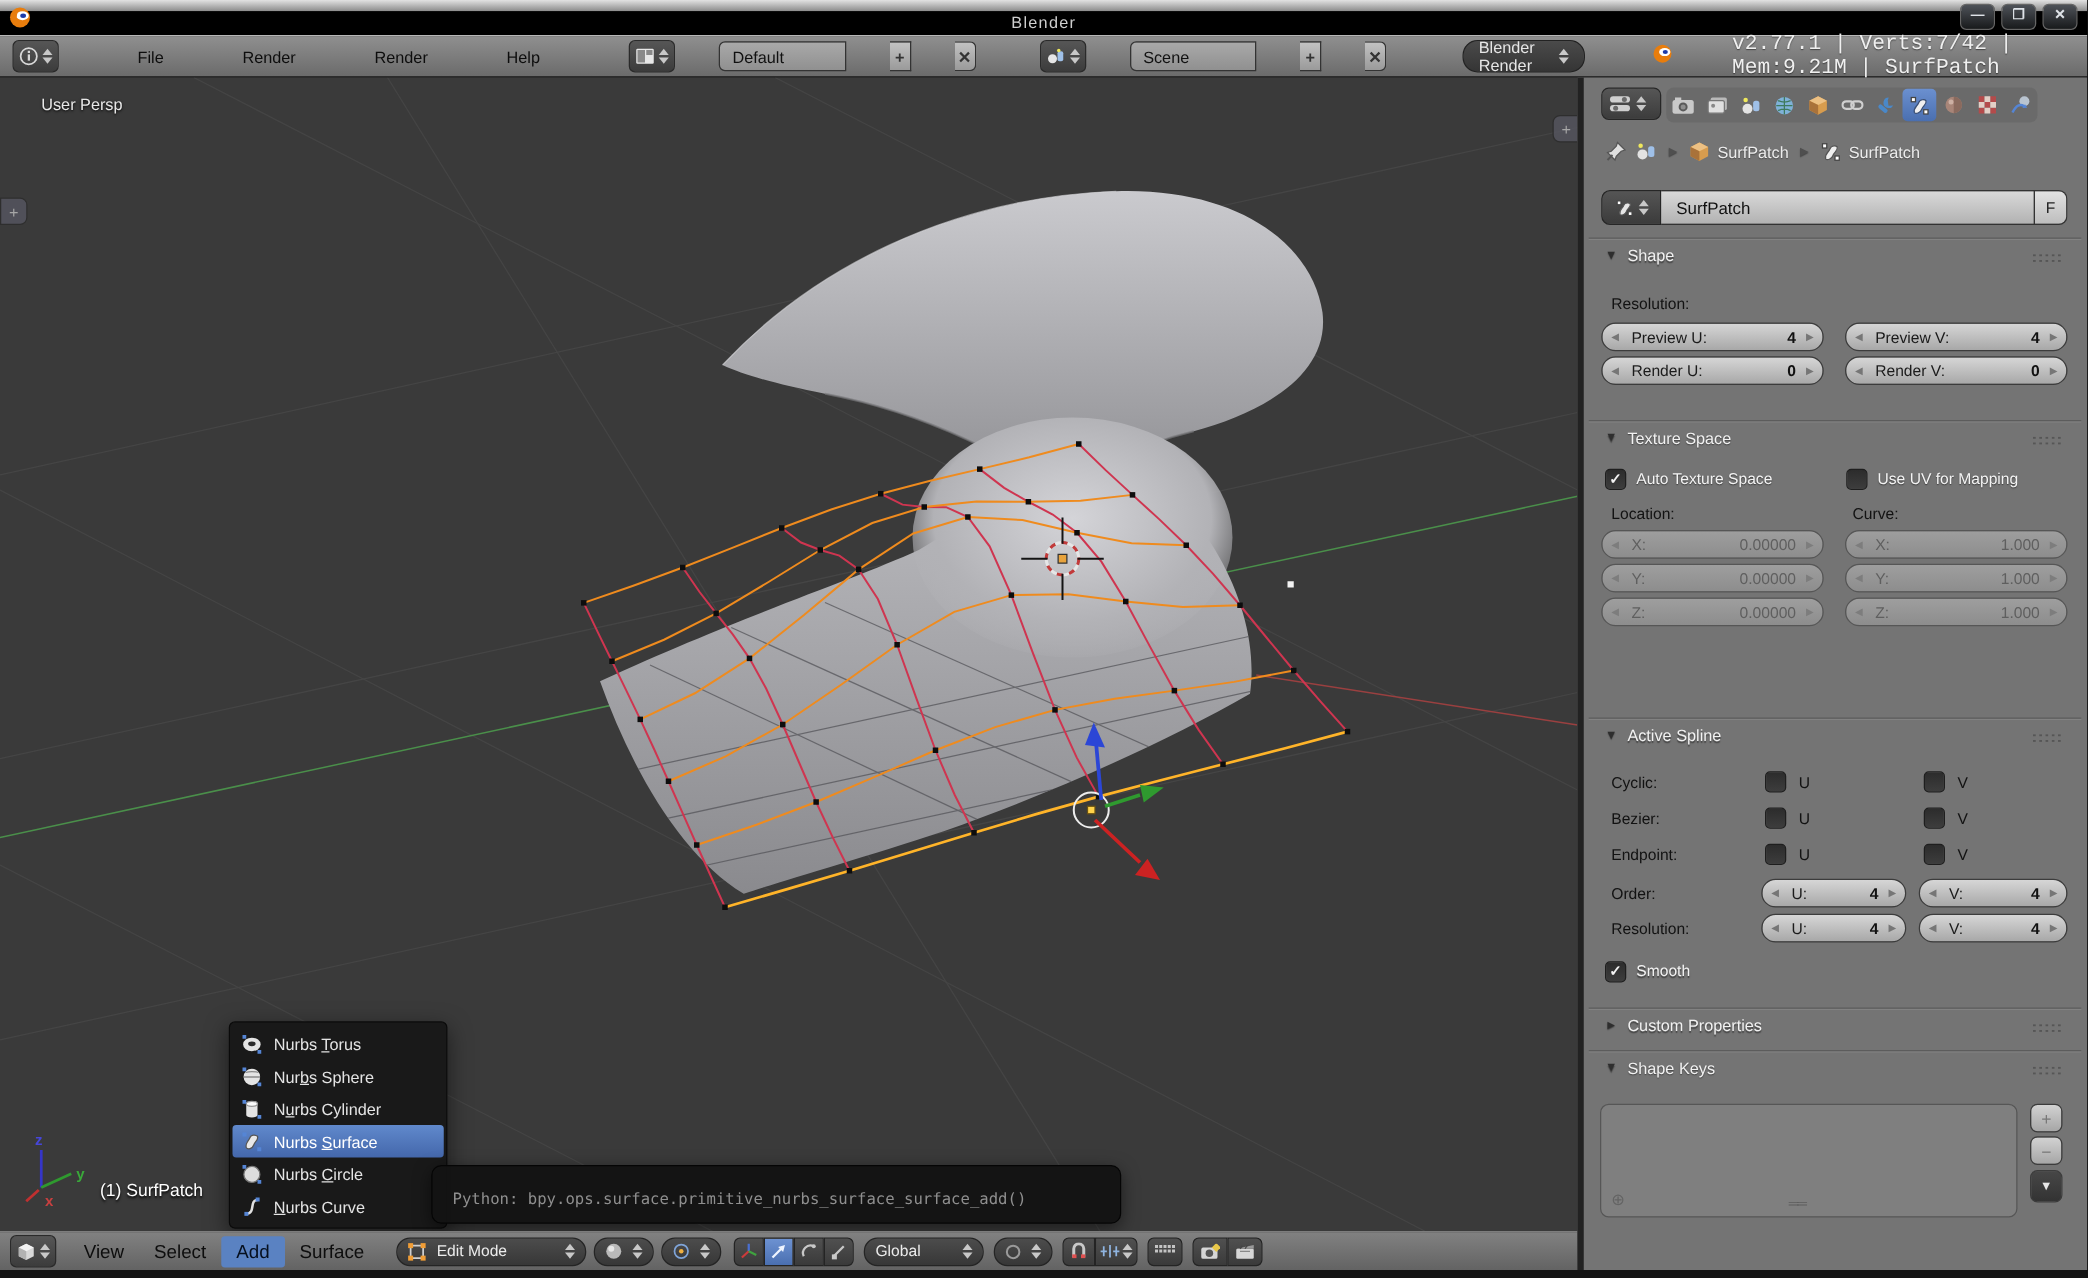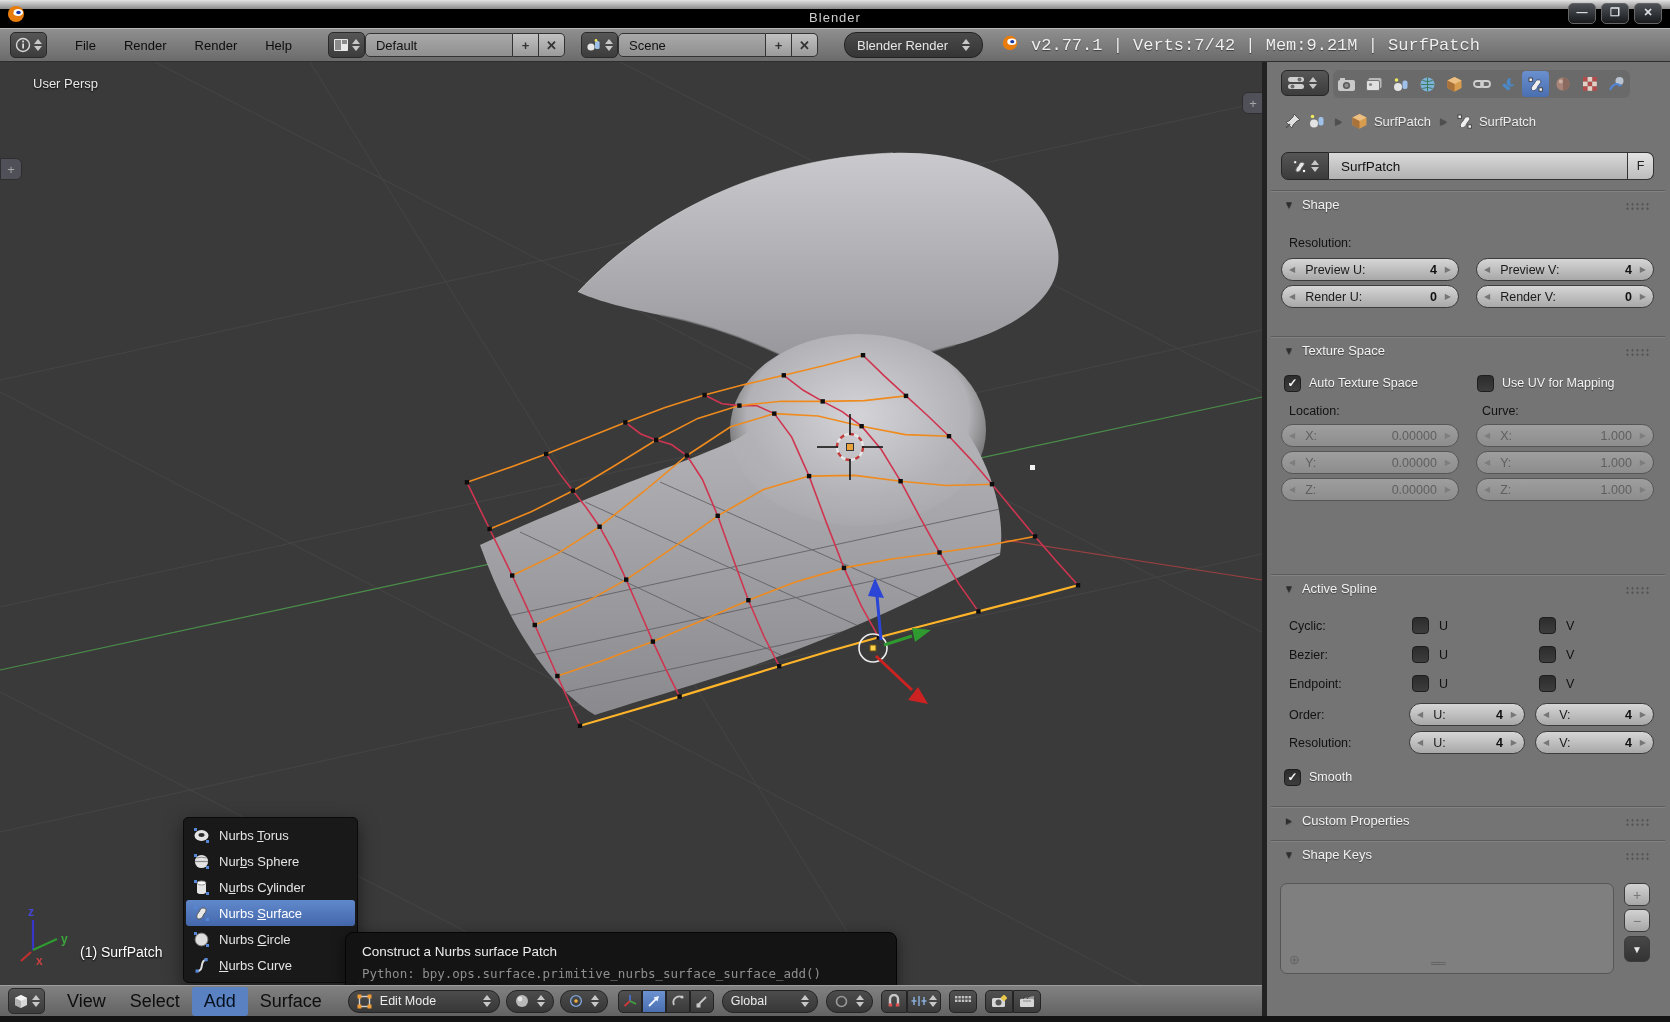--- a/index.html
+++ b/index.html
@@ -10,21 +10,21 @@
   .tb-grad{position:absolute;inset:0 0 auto 0;height:9px;background:linear-gradient(#e2e2e2,#8b8b8b);}
   .tb-black{position:absolute;left:0;top:9px;width:100%;height:19px;background:#000;}
   .tb-title{position:absolute;left:0;top:10px;width:100%;text-align:center;color:#cfcfcf;font-size:13px;letter-spacing:1px;}
   .logo{position:absolute;left:6px;top:4px;}
   .winbtns{position:absolute;right:8px;top:3px;display:flex;gap:5px;}
   .wbtn{width:26px;height:19px;border-radius:5px;background:linear-gradient(#4e5258,#181a1c);
         border:1px solid #666;color:#dfe3e8;font-size:11px;line-height:17px;text-align:center;font-weight:bold;}
   
   .infobar{position:absolute;left:0;top:28px;width:1670px;height:34px;
            background:linear-gradient(#8f8f8f,#6b6b6b);border-top:1px solid #b8b8b8;border-bottom:1px solid #2e2e2e;
-           display:flex;align-items:center;box-sizing:border-box;}
+           display:flex;align-items:center;box-sizing:border-box;gap:35px;}
   .menu-item{color:#0d0d0d;font-size:13px;padding:0 14px;cursor:default;}
   .icon-dd{height:24px;background:linear-gradient(#565656,#3c3c3c);border:1px solid #2a2a2a;border-radius:5px;
            display:flex;align-items:center;padding:0 4px;gap:3px;margin-left:10px;}
   .txt-field{height:24px;background:linear-gradient(#a9a9a9,#909090);border:1px solid #333;border-radius:5px 0 0 5px;
              color:#111;font-size:13px;display:flex;align-items:center;padding:0 10px;box-sizing:border-box;}
   .sq-btn{height:24px;width:26px;background:linear-gradient(#c2c2c2,#9a9a9a);border:1px solid #333;border-left:none;
           color:#333;font-size:13px;font-weight:bold;display:flex;align-items:center;justify-content:center;box-sizing:border-box;}
   .sq-btn.last{border-radius:0 5px 5px 0;}
   .engine-dd{height:24px;background:linear-gradient(#4a4a4a,#353535);border:1px solid #222;border-radius:12px;
              color:#e6e6e6;font-size:13px;display:flex;align-items:center;padding:0 12px;gap:14px;margin-left:26px;}
@@ -49,21 +49,21 @@
   .ami .key{text-decoration:underline;}
   .mico{width:17px;height:17px;flex:0 0 17px;}
   
   .tooltip{position:absolute;left:345px;top:870px;width:552px;box-sizing:border-box;background:rgba(19,19,19,.96);
            border:1px solid #050505;border-radius:8px;padding:11px 16px 12px;box-shadow:0 4px 14px rgba(0,0,0,.5);}
   .tt-title{color:#ececec;font-size:13.5px;}
   .tt-py{color:#8f8f8f;font-size:12.5px;margin-top:7px;font-family:"DejaVu Sans Mono","Liberation Mono",monospace;}
   
   .vheader{position:absolute;left:0;top:985px;width:1262px;height:31px;background:linear-gradient(#818181,#636363);
            border-top:1px solid #9d9d9d;display:flex;align-items:center;box-sizing:border-box;}
-  .vh-menu{color:#0d0d0d;font-size:18px;padding:0 12px;}
+  .vh-menu{color:#0d0d0d;font-size:15px;padding:0 12px;}
   .vh-menu.hl{background:#5a82c2;border-radius:3px;padding:4px 12px;color:#06101f;}
   .dd-dark{height:23px;background:linear-gradient(#4c4c4c,#373737);border:1px solid #242424;border-radius:11px;
            color:#ececec;font-size:12.5px;display:flex;align-items:center;gap:8px;padding:0 8px;box-sizing:border-box;}
   .tgl{width:24px;height:23px;background:linear-gradient(#505050,#3a3a3a);border:1px solid #242424;
        display:flex;align-items:center;justify-content:center;box-sizing:border-box;}
   .tgl.first{border-radius:5px 0 0 5px;}
   .tgl.last{border-radius:0 5px 5px 0;}
   .tgl.on{background:linear-gradient(#6d92d2,#4a6fb0);}
   
   .props{position:absolute;left:1262px;top:62px;width:408px;height:954px;background:#747474;
@@ -387,21 +387,20 @@
             <path d="M13 3 C 6 3 12 14 4 14" fill="none" stroke="#e0e0e0" stroke-width="2"></path>
             <rect x="11.5" y="1" width="3.2" height="3.2" fill="#5585d5"></rect>
             <rect x="2.5" y="12.5" width="3.2" height="3.2" fill="#5585d5"></rect>
           </svg>
         <span><span></span><span class="key">N</span><span>urbs Curve</span></span>
       </div>
     </div>
 
     
     <div class="tooltip">
-      <div class="tt-title">Construct a Nurbs surface Patch</div>
       <div class="tt-py">Python: bpy.ops.surface.primitive_nurbs_surface_surface_add()</div>
     </div>
   </div>
 
   <div class="vheader">
     <div class="icon-dd" style="margin-left:8px">
       <svg width="16" height="15" viewBox="0 0 16 15">
           <path d="M8 1 L14 4 V11 L8 14 L2 11 V4 Z" fill="#d8d8d8"></path>
           <path d="M8 1 L14 4 L8 7 L2 4 Z" fill="#f2f2f2"></path>
           <path d="M8 7 V14 L2 11 V4 Z" fill="#b2b2b2"></path>

